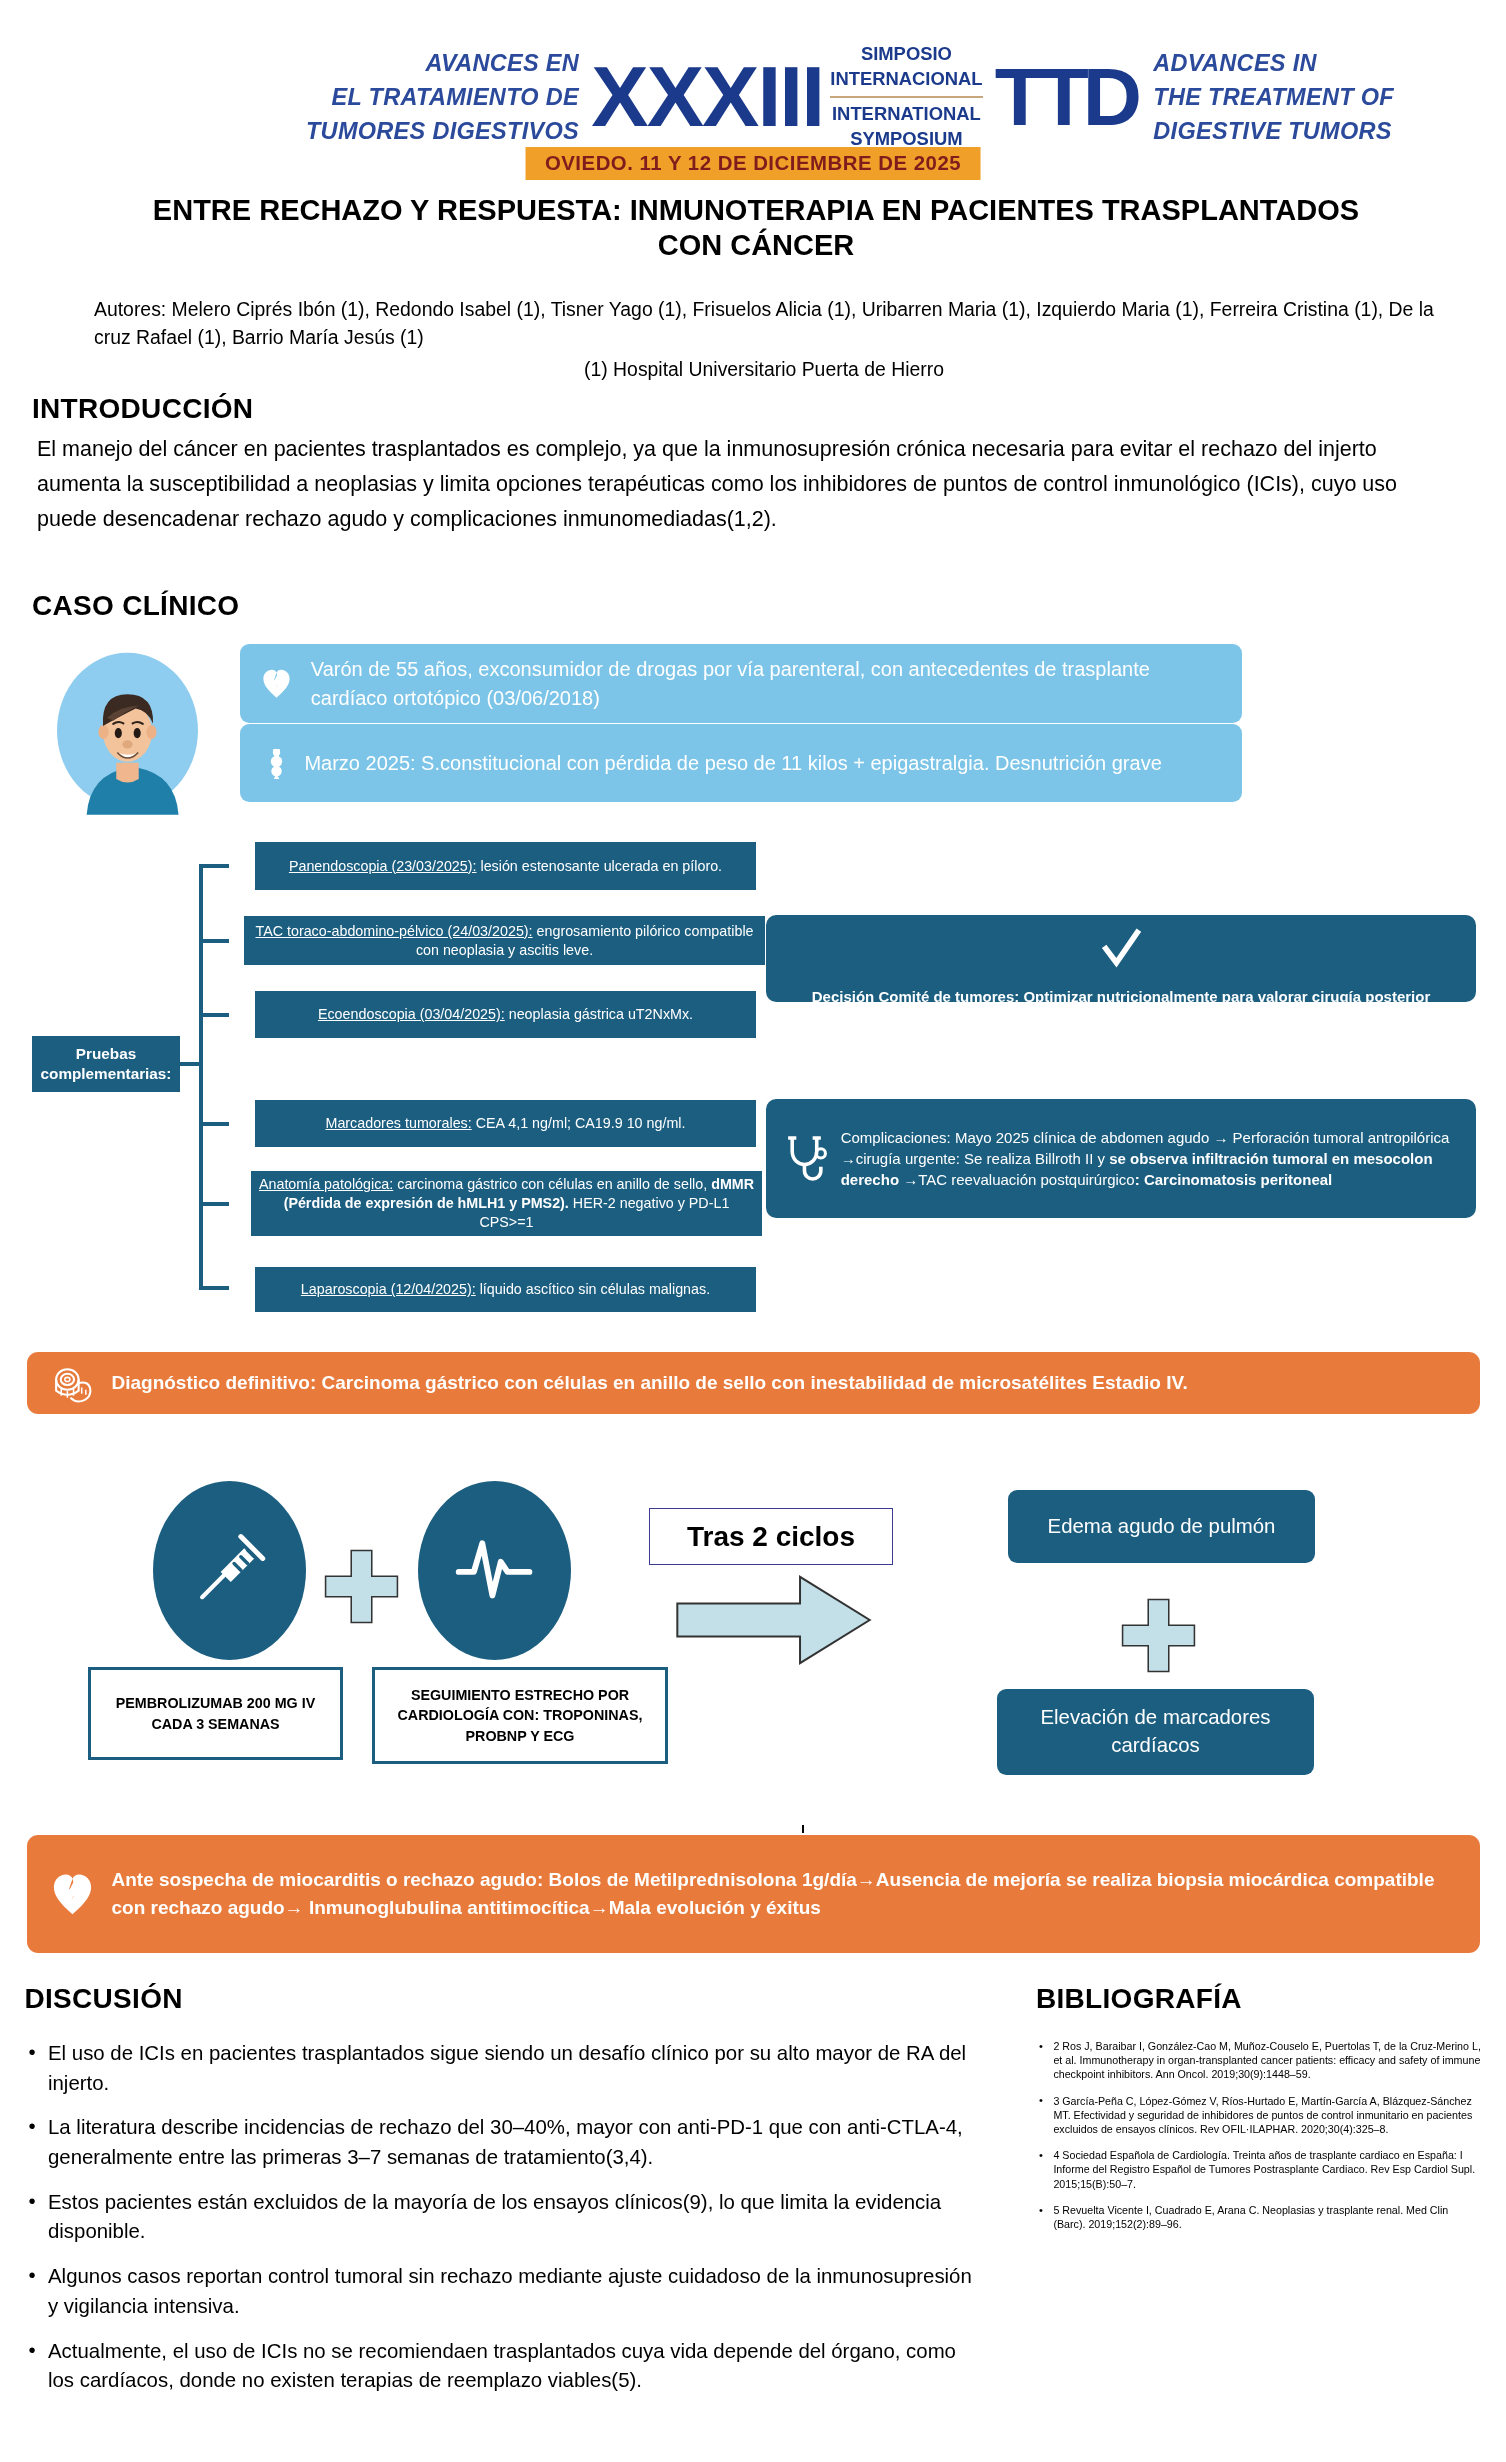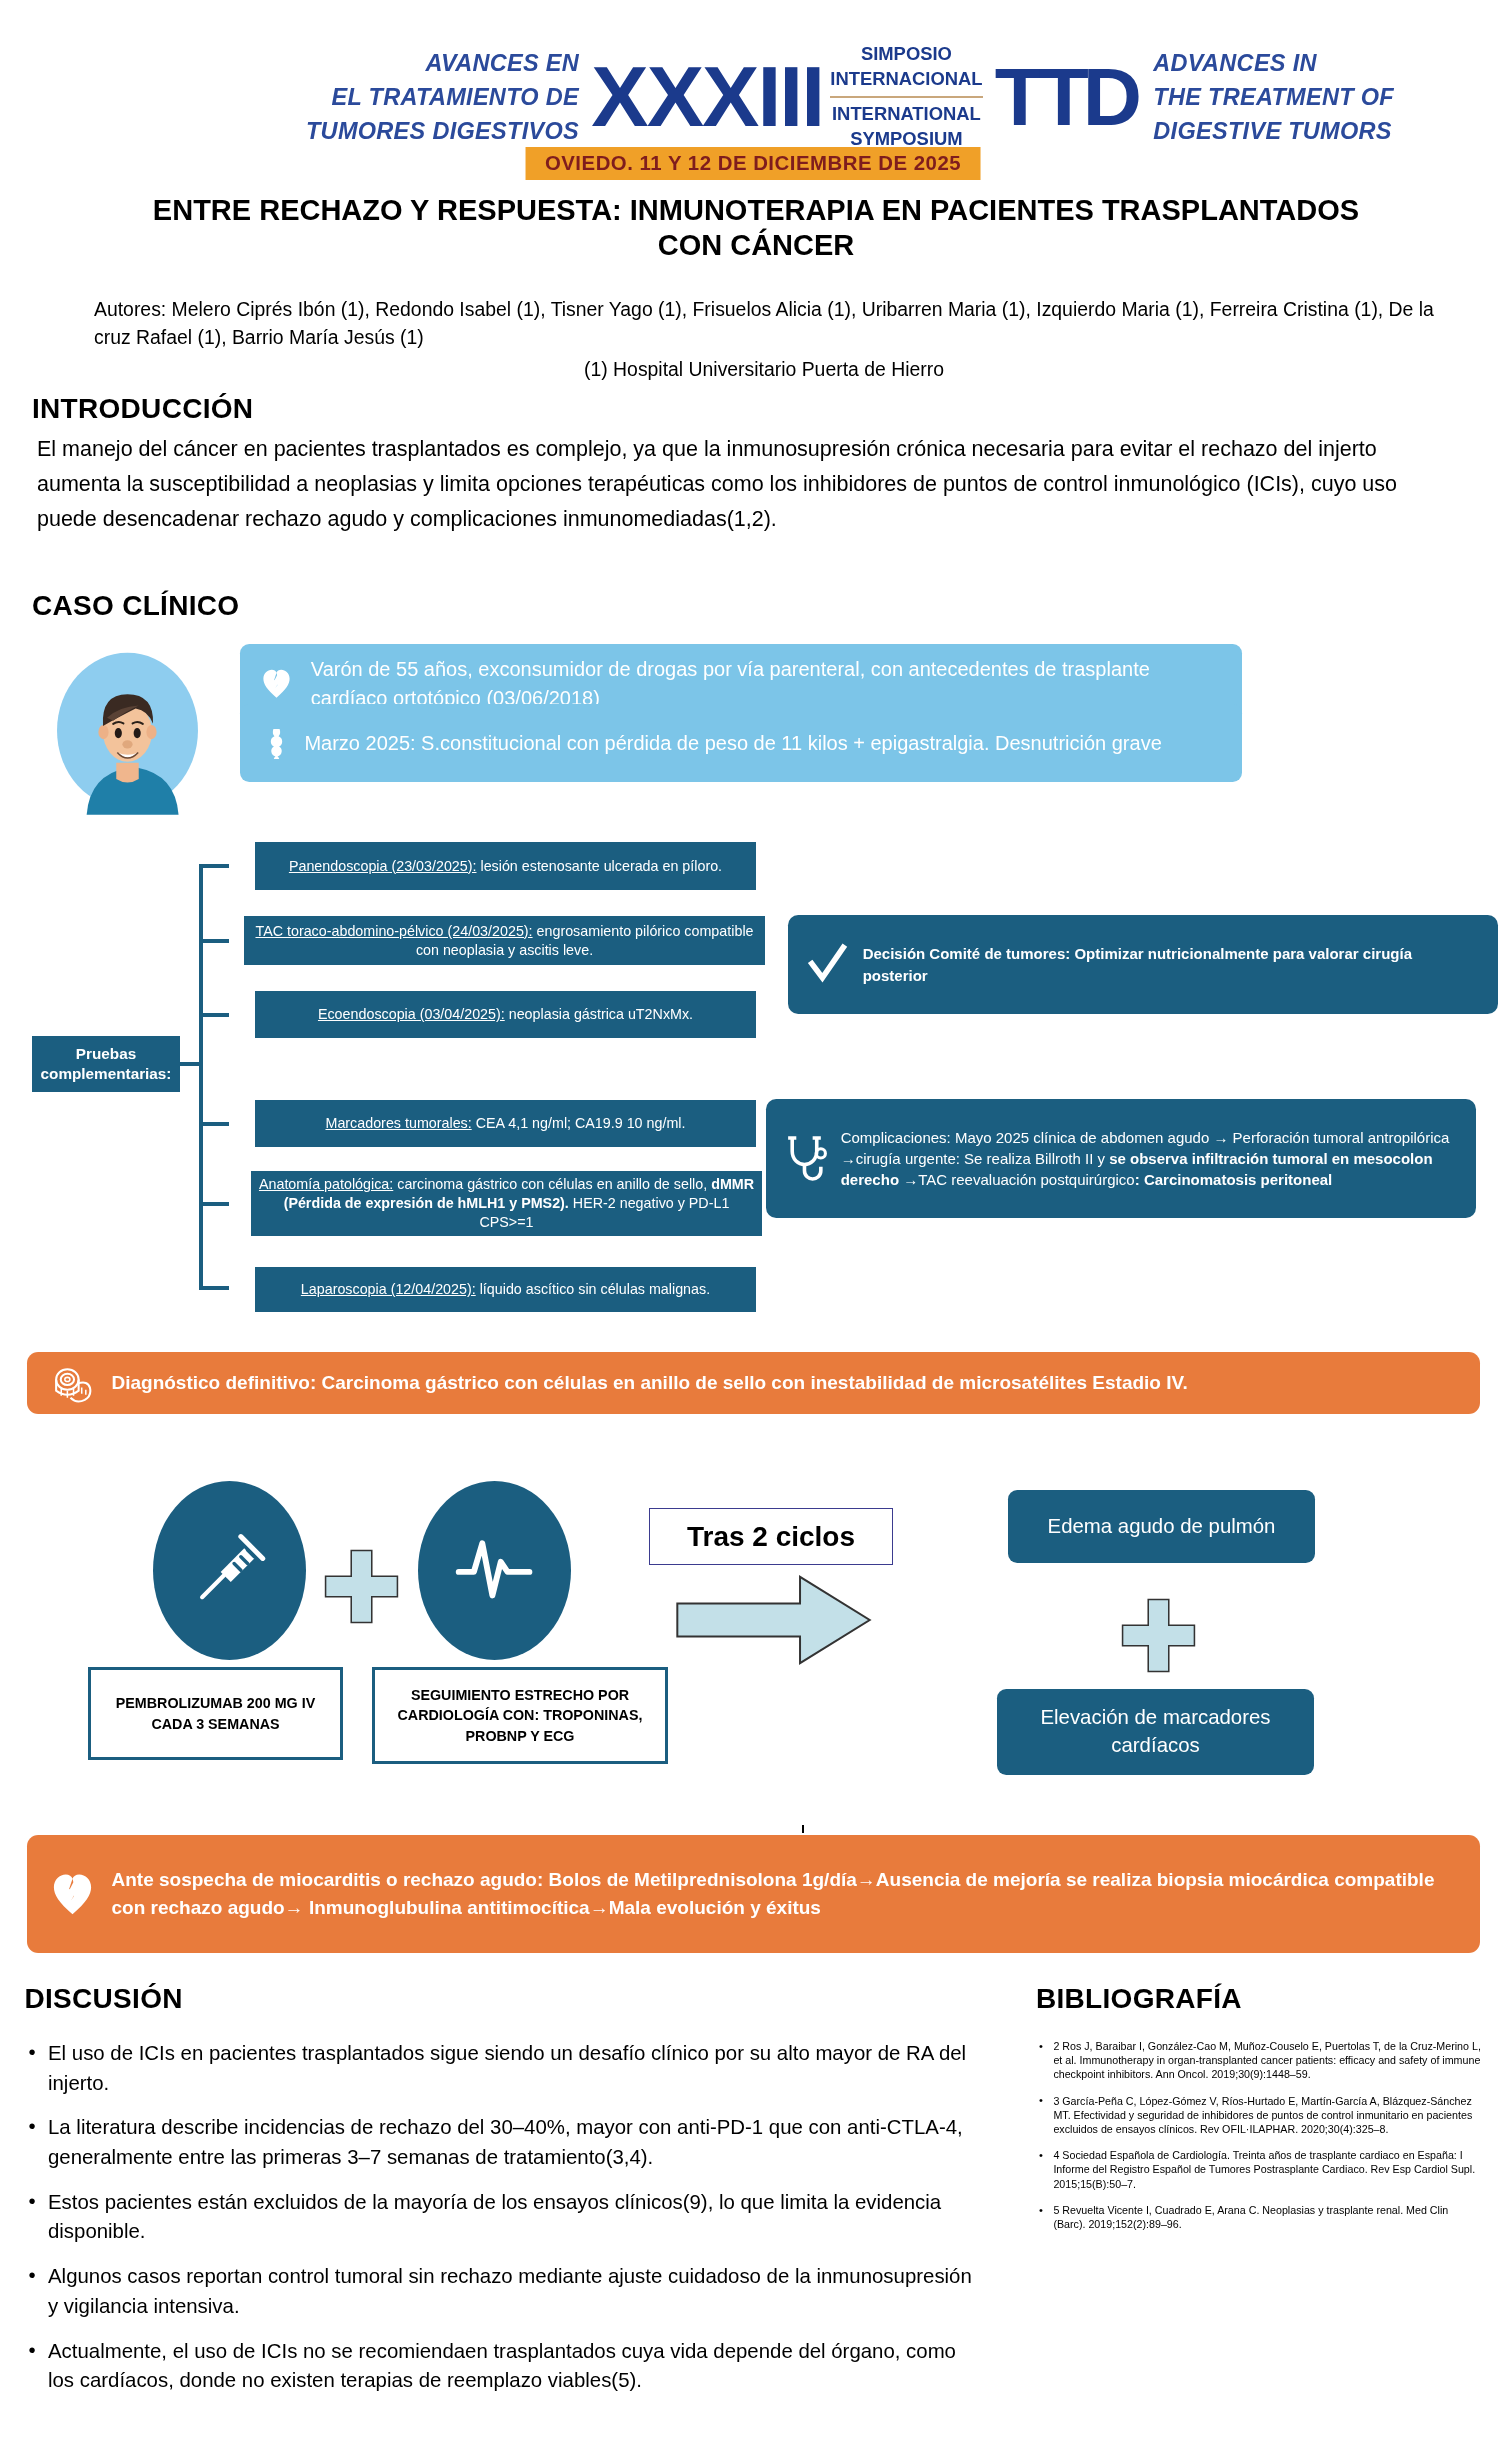--- a/index.html
+++ b/index.html
@@ -217,21 +217,21 @@
 
 <div class="case-box" style="left:240px; top:644px; width:1002px; height:79px;">
   <span class="ic">
     <svg viewBox="0 0 48 52">
         <path d="M24 50 C8 36 2 27 2 18 C2 9 9 3 16 3 C20 3 23 5 24 8 L20 20 L28 24 L22 34 L26 28 L19 24 L25 12 L24 8 C25 5 28 3 32 3 C39 3 46 9 46 18 C46 27 40 36 24 50 Z"></path>
       </svg>
   </span>
   <span>Varón de 55 años, exconsumidor de drogas por vía parenteral, con antecedentes de trasplante cardíaco ortotópico (03/06/2018)</span>
 </div>
 
-<div class="case-box" style="left:240px; top:704px; width:1002px; height:78px;gap:12px;">
+<div class="case-box" style="left:240px; top:724px; width:1002px; height:78px;gap:12px;">
   <span class="ic">
     <svg viewBox="0 0 40 60">
         <path d="M14 2 q-3 9 2 14 q-7 3 -7 10 q0 7 6 10 q-6 4 -5 10 q1 7 8 9 q-5 4 -2 5 h8 q3-1 -2-5 q7-2 8-9 q1-6 -5-10 q6-3 6-10 q0-7 -7-10 q5-5 2-14 z"></path>
       </svg>
   </span>
   <span>Marzo 2025: S.constitucional con pérdida de peso de 11 kilos + epigastralgia. Desnutrición grave</span>
 </div>
 
 <div class="tree-label" style="left:32px; top:1036px; width:148px; height:56px;">Pruebas complementarias:</div>
 <div class="connector" style="left:180px; top:1062px; width:23px; height:4.1px;"></div>
@@ -257,21 +257,21 @@
 </div>
 <div class="test-box" style="left:251px; top:1171px; width:511px; height:65px;">
   <div>
     <u>Anatomía patológica:</u><span> carcinoma gástrico con células en anillo de sello, </span><b>dMMR (Pérdida de expresión de hMLH1 y PMS2).</b><span> HER-2 negativo y PD-L1 CPS&gt;=1</span>
   </div>
 </div>
 <div class="test-box" style="left:255px; top:1267px; width:501px; height:45px;">
   <div><u>Laparoscopia (12/04/2025):</u><span> líquido ascítico sin células malignas.</span></div>
 </div>
 
-<div class="right-box" style="left:788px; top:915px; width:710px; height:99px;">
+<div class="right-box" style="left:766px; top:915px; width:710px; height:87px;flex-direction:column;">
   <span class="ic">
     <svg viewBox="0 0 84 92">
         <path d="M8 40 L32 72 L76 8" stroke="#fff" stroke-width="11" fill="none" stroke-linecap="butt" stroke-linejoin="miter"></path>
       </svg>
   </span>
   <b>Decisión Comité de tumores: Optimizar nutricionalmente para valorar cirugía posterior</b>
 </div>
 
 <div class="right-box" style="left:766px; top:1099px; width:710px; height:119px;">
   <span class="ic">

